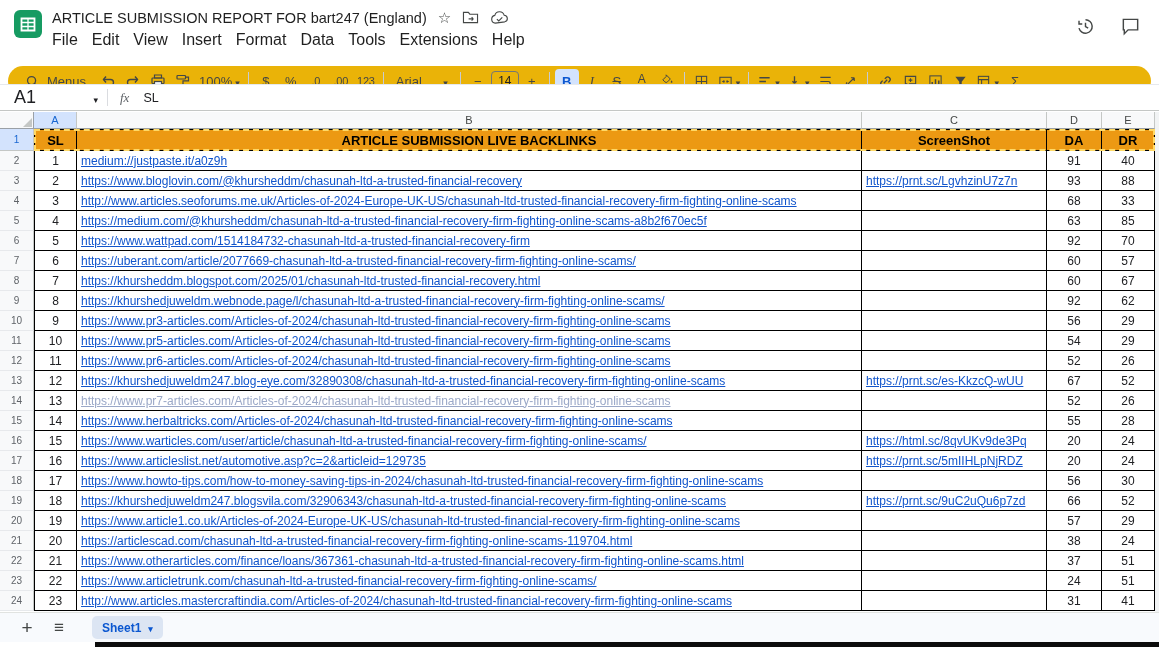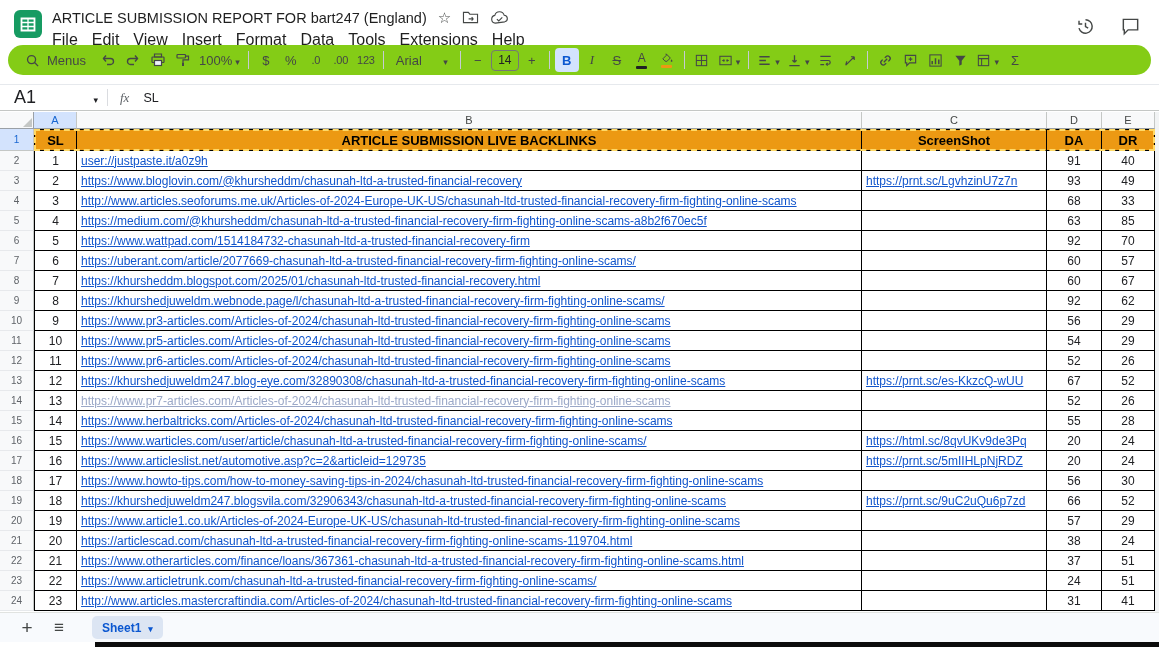--- a/index.html
+++ b/index.html
@@ -15,21 +15,21 @@
   .title-row{display:flex;align-items:center;gap:11px;height:19px}
   .doc-title{font-size:14.5px;color:#1f1f1f;white-space:nowrap}
   .ticon{color:#444746;display:flex;align-items:center}
   .star-icon::after{content:"☆";font-size:15px;line-height:1}
   .menu-bar{display:flex;margin-top:3px;margin-left:-7px}
   .menu-item{font-size:16px;padding:1px 7px;border-radius:4px;color:#1f1f1f;cursor:pointer}
   .top-right{position:absolute;right:18px;top:16px;display:flex;gap:24px;color:#444746}
   .iconbtn{background:none;border:none;padding:0;color:#444746;cursor:pointer}
 
   
-  .toolbar{position:absolute;top:45px;left:8px;right:8px;height:30px;background:#84cc16;
+  .toolbar{position:absolute;top:66px;left:8px;right:8px;height:30px;background:#eab308;
            border-radius:16px;display:flex;align-items:center;padding:0 8px;gap:1px;box-sizing:border-box}
   .tb{height:24px;min-width:24px;display:inline-flex;align-items:center;justify-content:center;
       background:none;border:none;border-radius:4px;color:#444746;font-size:13px;padding:0 3px;
       cursor:pointer;font-family:inherit;gap:3px;flex:none}
   .menus-btn{padding:0 9px;gap:7px}
   .sep{width:1px;height:18px;background:#c6cbd4;margin:0 4px;flex:none}
   .caret{display:inline-block}
   .caret::after{content:"▾";font-size:9px;line-height:1}
   .bold-btn{background:var(--selection-tint,#D3E3FD);color:#0b57d0;font-weight:700}
   .italic-btn{font-style:italic;font-family:"Liberation Serif",serif}
@@ -326,32 +326,32 @@
     <span class="cell c-shot">ScreenShot</span>
     <span class="cell c-da">DA</span>
     <span class="cell c-dr">DR</span>
     <span class="copy-dash"></span>
   </div>
 
   <div>
       <div class="row data-row">
         <span class="rh">2</span>
         <span class="cell c-sl">1</span>
-        <span class="cell c-url link">user://justpaste.it/a0z9h</span>
+        <span class="cell c-url link">medium://justpaste.it/a0z9h</span>
         <span class="cell c-shot"></span>
         <span class="cell c-da">91</span>
         <span class="cell c-dr">40</span>
       </div>
       <div class="row data-row">
         <span class="rh">3</span>
         <span class="cell c-sl">2</span>
         <span class="cell c-url link">https://www.bloglovin.com/@khursheddm/chasunah-ltd-a-trusted-financial-recovery</span>
         <span class="cell c-shot link">https://prnt.sc/LgvhzinU7z7n</span>
         <span class="cell c-da">93</span>
-        <span class="cell c-dr">49</span>
+        <span class="cell c-dr">88</span>
       </div>
       <div class="row data-row">
         <span class="rh">4</span>
         <span class="cell c-sl">3</span>
         <span class="cell c-url link">http://www.articles.seoforums.me.uk/Articles-of-2024-Europe-UK-US/chasunah-ltd-trusted-financial-recovery-firm-fighting-online-scams</span>
         <span class="cell c-shot"></span>
         <span class="cell c-da">68</span>
         <span class="cell c-dr">33</span>
       </div>
       <div class="row data-row">

